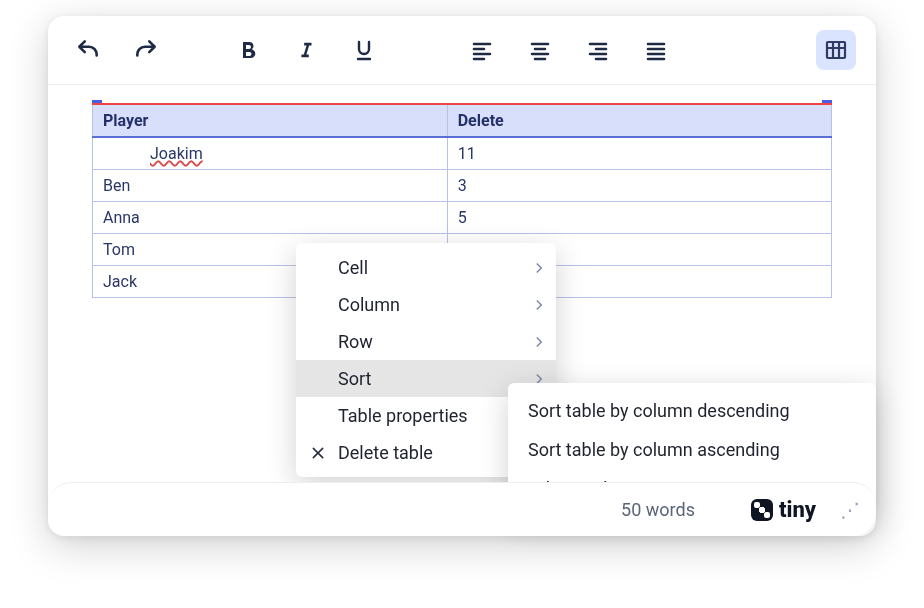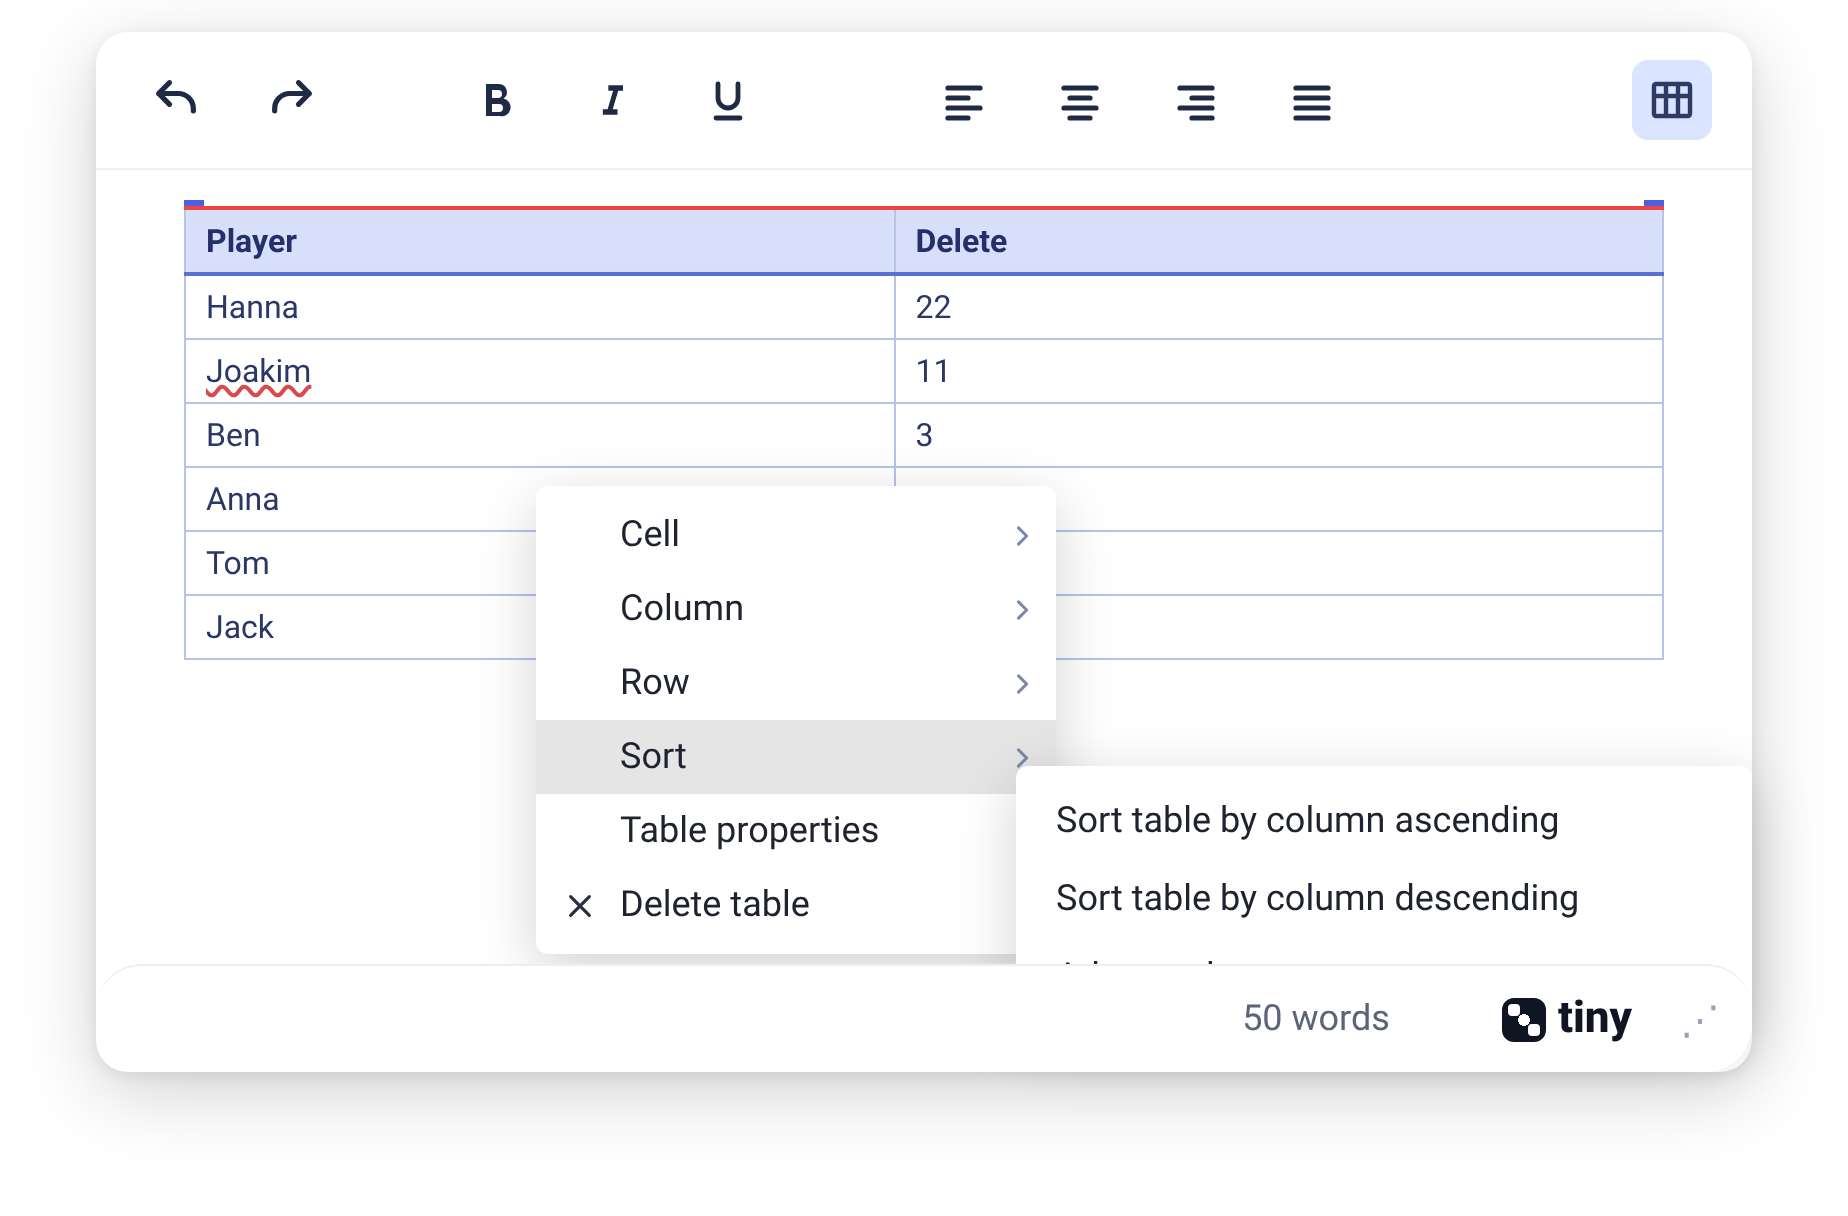--- a/index.html
+++ b/index.html
@@ -66,32 +66,32 @@
   .data-table tbody tr { height:32px; }
   .col-player { width:48%; }
   .col-score { width:52%; }
   .sel-handle {
     position:absolute;
     width:10px; height:10px;
     background:#4a5fe3;
   }
   .sel-tl { left:44px; top:15px; }
   .sel-tr { right:44px; top:15px; }
-  .squiggle { text-decoration: underline wavy #d94b4b; text-decoration-thickness:2px; }
+  .squiggle { text-decoration: underline wavy #d94b4b; text-decoration-thickness:2px;margin-left:47px; }
 
   .ctx-menu {
     position:absolute;
     background:#fff;
     border-radius:6px;
     box-shadow: 0 8px 30px rgba(0,0,0,0.18);
     padding:6px 0;
     font-size:18px;
     color:#1f2330;
   }
-  .ctx-primary { left:220px; top:158px; width:260px; }
+  .ctx-primary { left:248px; top:158px; width:260px; }
   .ctx-item {
     display:flex; align-items:center;
     padding:8px 14px 8px 42px;
     position:relative;
     cursor:pointer;
     white-space:nowrap;
   }
   .ctx-item.hover { background:#e5e5e5; }
   .ctx-item .chev {
     position:absolute; right:10px; top:50%; transform:translateY(-50%);
@@ -214,24 +214,20 @@
 
     <table class="data-table">
       <thead>
         <tr>
           <th class="col-player">Player</th>
           <th class="col-score">Delete</th>
         </tr>
       </thead>
       <tbody>
         <tr>
-          <td>Hanna</td>
-          <td>22</td>
-        </tr>
-        <tr>
           <td><span class="squiggle">Joakim</span></td>
           <td>11</td>
         </tr>
         <tr>
           <td>Ben</td>
           <td>3</td>
         </tr>
         <tr>
           <td>Anna</td>
           <td>5</td>
@@ -288,24 +284,24 @@
           <svg width="16" height="16" viewBox="0 0 24 24">
               <path fill="none" stroke="currentColor" stroke-width="2.4" stroke-linecap="round" d="M5 5l14 14M19 5L5 19"></path>
             </svg>
         </span>
         <span>Delete table</span>
       </div>
     </div>
 
     <div class="ctx-menu ctx-sub">
       <div class="ctx-item">
+        <span>Sort table by column descending</span>
+      </div>
+      <div class="ctx-item">
         <span>Sort table by column ascending</span>
-      </div>
-      <div class="ctx-item">
-        <span>Sort table by column descending</span>
       </div>
       <div class="ctx-item">
         <span>Advanced sort...</span>
       </div>
     </div>
   </div>
 
   <div class="statusbar">
     <span class="wordcount">50 words</span>
     <span class="brand">

